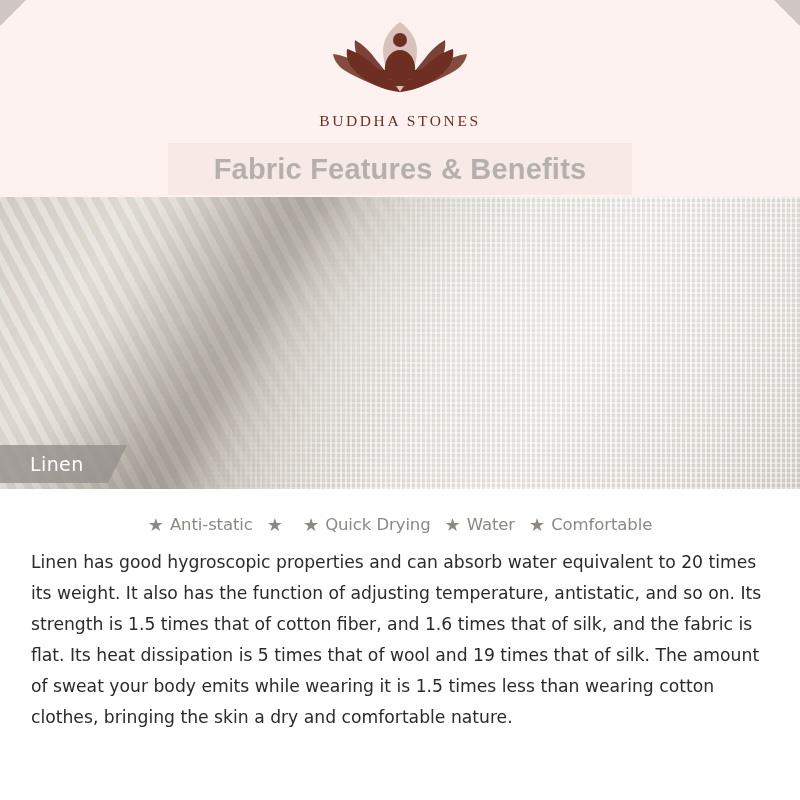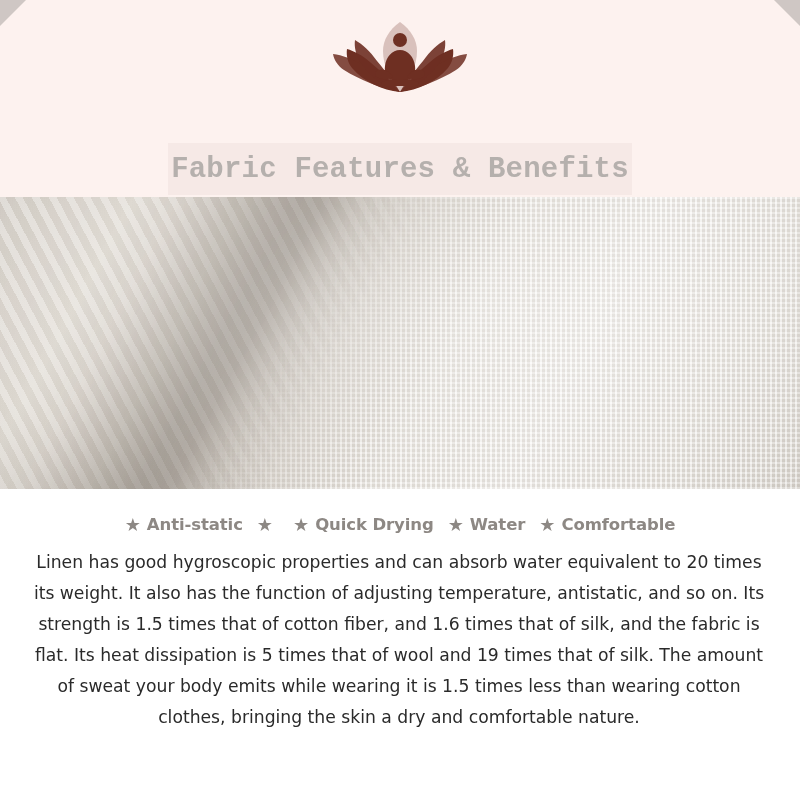--- a/index.html
+++ b/index.html
@@ -77,21 +77,21 @@
     top: 143px;
     left: 168px;
     width: 464px;
     height: 52px;
     background: #f6e9e6;
     display: flex;
     align-items: center;
     justify-content: center;
   }
   .title-text {
-    font-family: Liberation Mono, monospace;
+    font-family: Liberation Sans, sans-serif;
     font-weight: bold;
     font-size: 29px;
     color: #b5b0ad;
     letter-spacing: 0.2px;
     white-space: nowrap;
   }
 
   
   .photo {
     position: absolute;
@@ -226,32 +226,32 @@
     padding: 0 7px;
   }
   .star-icon {
     font-size: 18px;
     color: #8d8884;
     margin-right: 6px;
     line-height: 1;
   }
   .feature-label {
     font-family: "DejaVu Sans", sans-serif;
-    font-weight: bold;
+    font-weight: normal;
     font-size: 16.5px;
     color: #8d8884;
     letter-spacing: -0.1px;
   }
   .body-copy {
     margin: 13px 33px 0 31px;
     font-family: "DejaVu Sans", sans-serif;
     font-size: 17.2px;
     line-height: 31px;
     color: #2a2a2a;
-    text-align: center;
+    text-align: left;
   }
 </style>
 </head>
 <body>
 
 <div class="page">
 
   <div class="corner corner-tl"></div>
   <div class="corner corner-tr"></div>
   <div class="corner corner-bl"></div>
@@ -271,33 +271,37 @@
 
         <path d="M80 74 C70 62 63 47 63 33 C63 22 69 12 80 4 C91 12 97 22 97 33 C97 47 90 62 80 74 Z" opacity="0.25"></path>
 
         <circle cx="80" cy="22" r="7"></circle>
         <path d="M80 32 C88 32 94 39 95 48 C96 55 93 60 88 62 L72 62 C67 60 64 55 65 48 C66 39 72 32 80 32 Z"></path>
         <path d="M58 52 C64 50 70 54 73 59 C68 62 62 62 57 59 C54 57 55 53 58 52 Z"></path>
         <path d="M102 52 C96 50 90 54 87 59 C92 62 98 62 103 59 C106 57 105 53 102 52 Z"></path>
         <path d="M62 64 C70 60 90 60 98 64 C100 66 98 68 94 68 L66 68 C62 68 60 66 62 64 Z"></path>
       </g>
     </svg>
+    <div class="brand-name">BUDDHA STONES</div>
   </div>
 
   <div class="title-band">
     <div class="title-text">Fabric Features &amp; Benefits</div>
   </div>
 
   <div class="photo">
     <div class="photo-base"></div>
     <div class="photo-soft"></div>
     <div class="photo-weave"></div>
     <div class="photo-seam"></div>
     <div class="photo-vignette"></div>
 
+    <div class="caption-tab">
+      <span class="caption-text">Linen</span>
+    </div>
   </div>
 
   <div class="content">
 
     <div class="features">
       <div class="feature">
         <span class="star-icon">★</span>
         <span class="feature-label">Anti-static</span>
       </div>
       <div class="feature">

